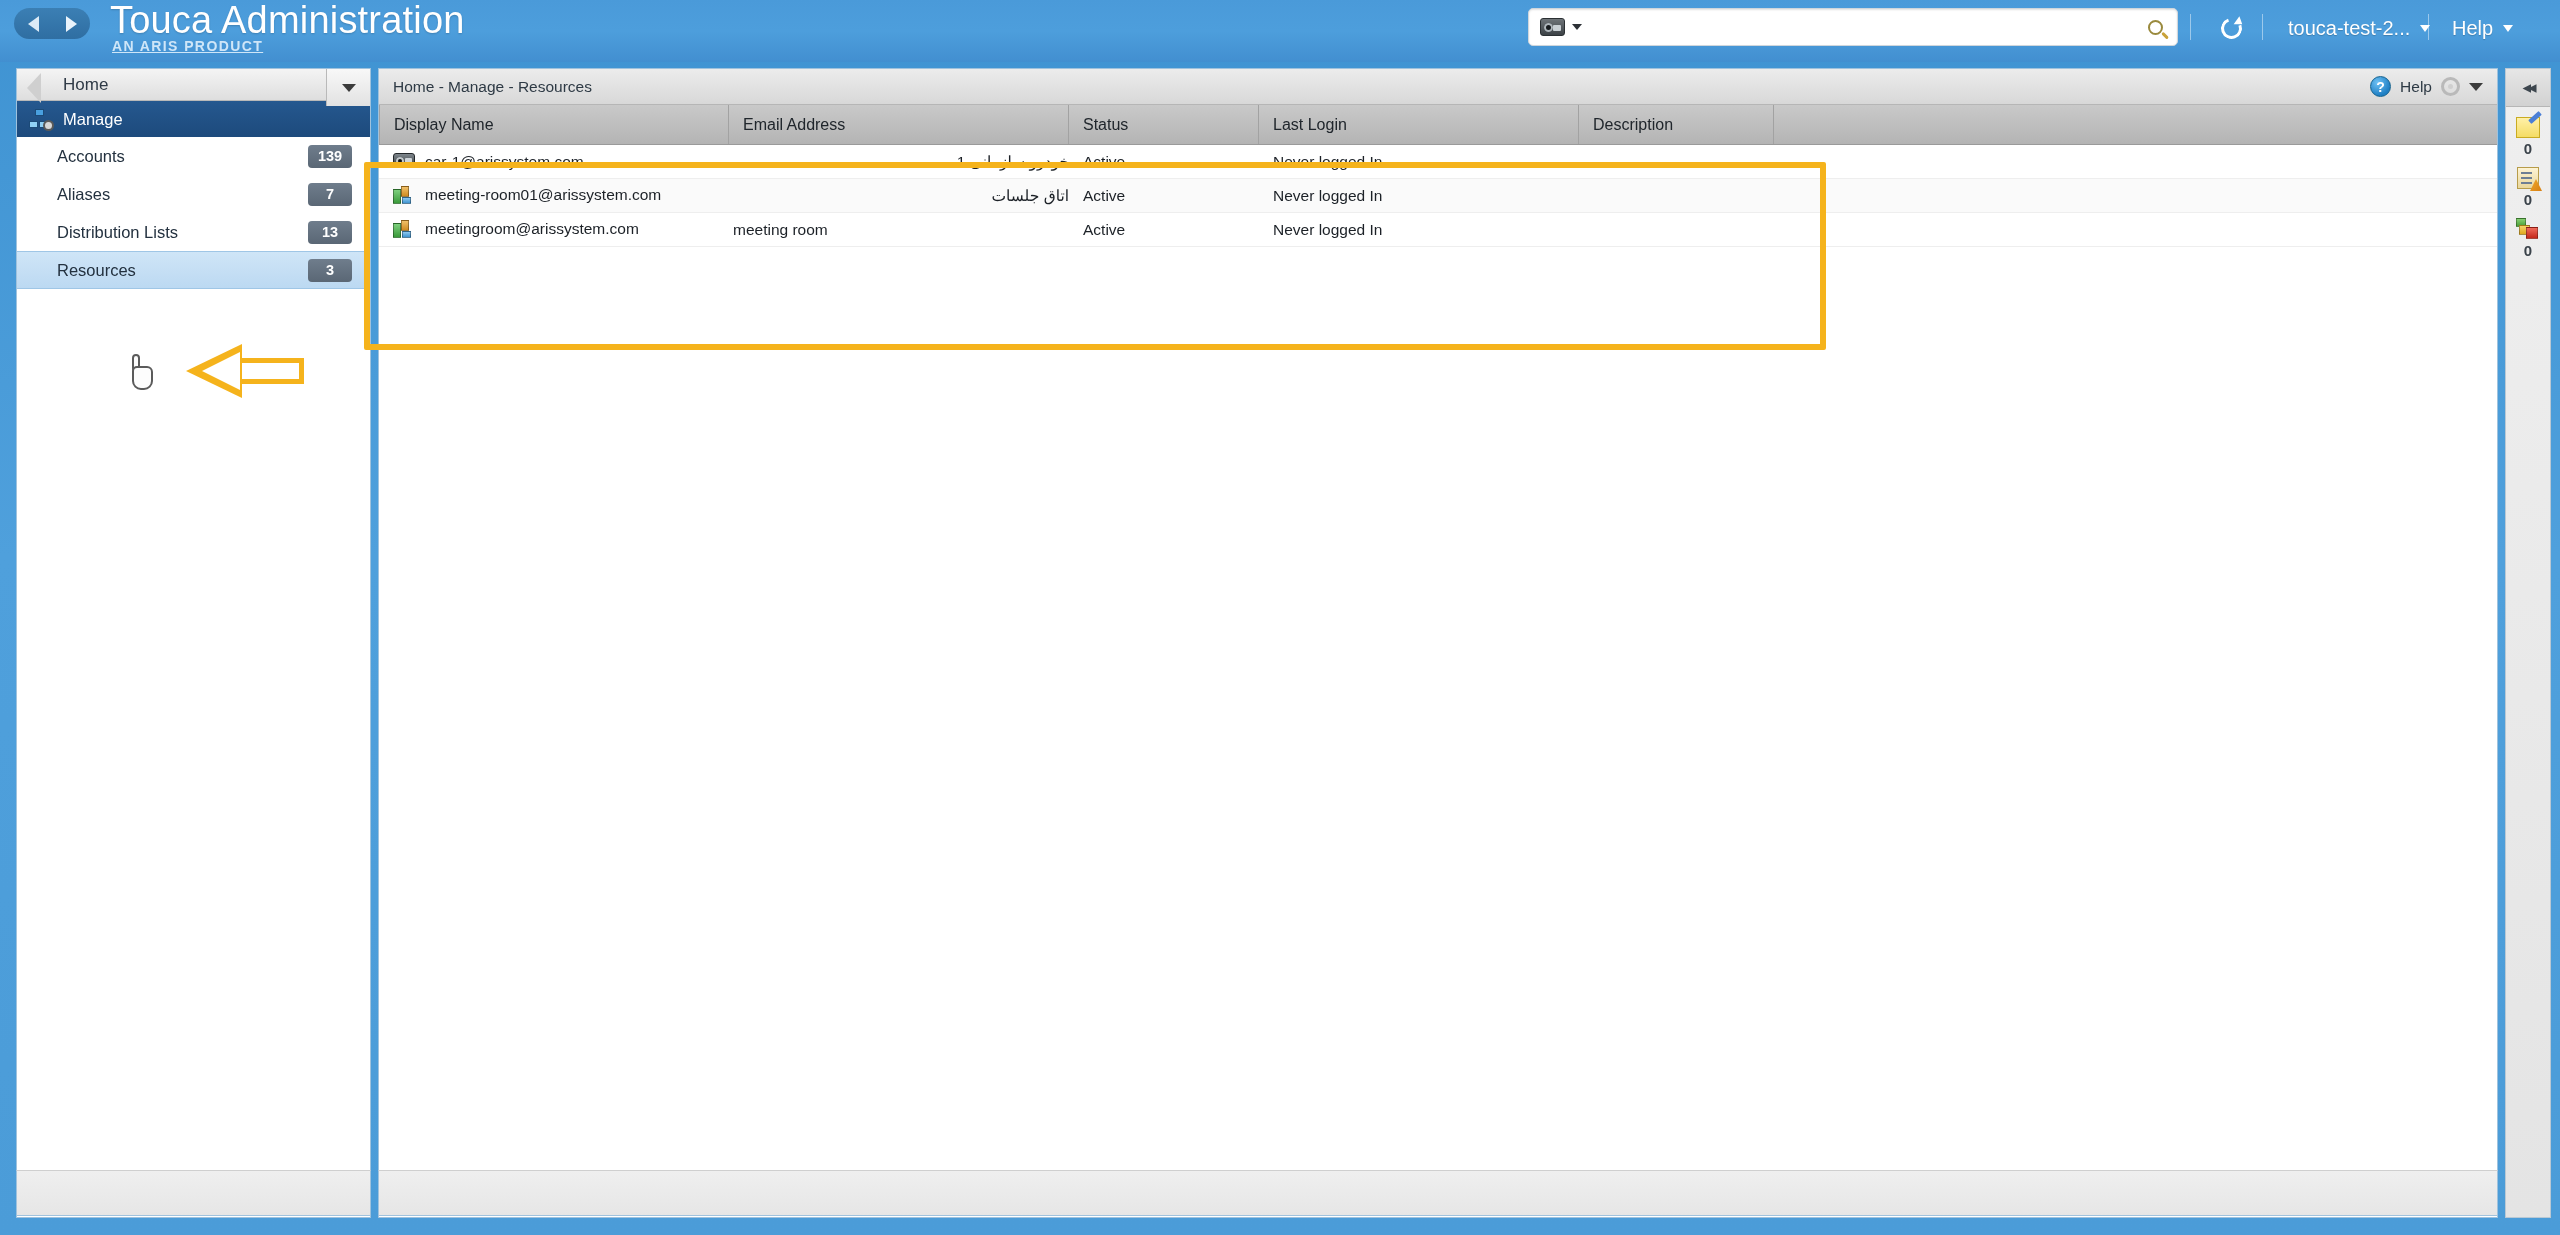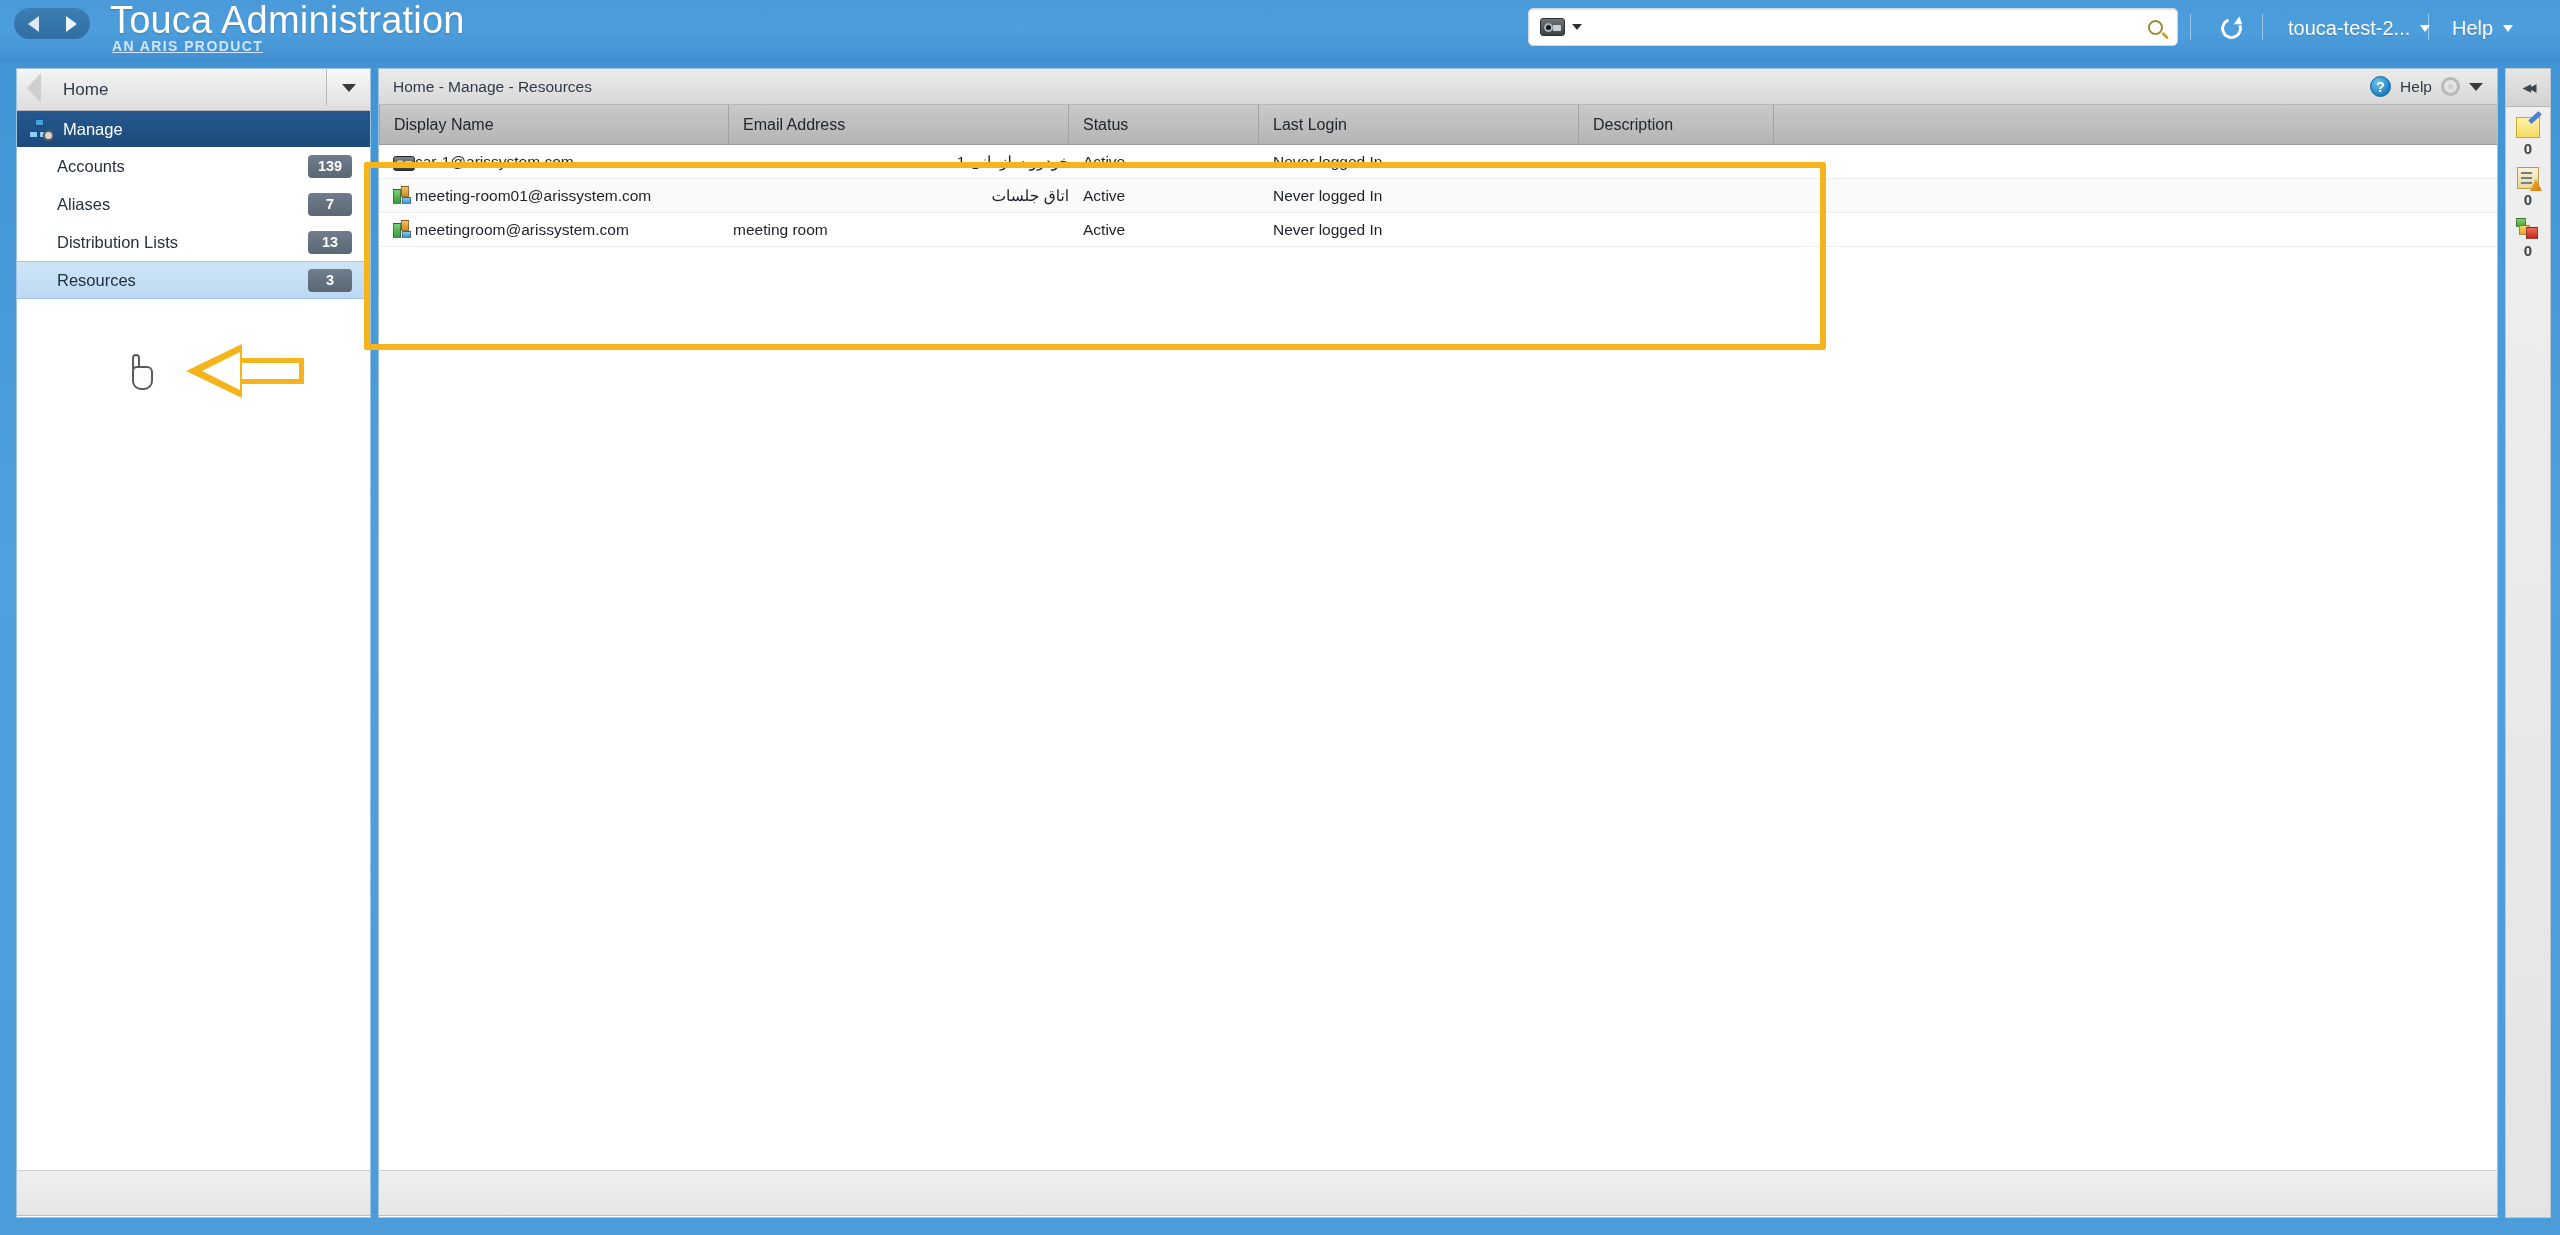--- a/index.html
+++ b/index.html
@@ -103,21 +103,21 @@
   .frame {
     position: absolute; left: 8px; top: 62px; width: 2544px; height: 1165px;
   }
 
   
   .sidebar {
     position: absolute; left: 8px; top: 6px; width: 355px; height: 1150px;
     background: #ffffff; border: 1px solid #9fc2dd;
   }
   .home-bar {
-    height: 42px; background: linear-gradient(180deg,#f4f4f4 0%,#dedede 100%);
+    height: 32px; background: linear-gradient(180deg,#f4f4f4 0%,#dedede 100%);
     border-bottom: 1px solid #b9b9b9; position: relative; display:flex; align-items:center;
     cursor: pointer;
   }
   .home-chev {
     position:absolute; left: 10px; top: 4px; width: 0; height: 0;
     border-top: 15px solid transparent; border-bottom: 15px solid transparent;
     border-right: 14px solid #cfcfcf;
   }
   .home-label { margin-left: 46px; font-size: 17px; color: #2f3a46; }
   .home-drop {
@@ -235,21 +235,21 @@
   }
   .th:first-child { border-left: 1px solid #a2a2a2; }
   .c1 { width: 340px; } .c2 { width: 350px; } .c3 { width: 190px; }
   .c4 { width: 320px; } .c5 { width: 195px; }
 
   .row {
     height: 34px; display:flex; align-items:center;
     border-bottom: 1px solid #eeeeee; font-size: 15.5px; color: #1c2127; cursor: pointer;
   }
   .row.alt { background: #fafafa; }
-  .cell { padding-left: 14px; display:flex; align-items:flex-end; gap:0; overflow:hidden; white-space:nowrap; }
+  .cell { padding-left: 14px; display:flex; align-items:flex-start; gap:10px; overflow:hidden; white-space:nowrap; }
   .cell.rtl { direction: rtl; justify-content: flex-start; }
   
   .ic-car {
     width:22px;height:15px;border-radius:3px;
     background: linear-gradient(180deg,#7e868c 0%,#34393d 100%);
     border:1px solid #23272a; position:relative;
   }
   .ic-car::before{content:"";position:absolute;left:2px;top:3px;width:8px;height:8px;border-radius:50%;background:#101315;box-shadow: inset 0 0 0 2px #c3c9cd;}
   .ic-car::after{content:"";position:absolute;right:2px;top:4px;width:7px;height:5px;background:#cfd5d9;border-radius:1px;}
   

